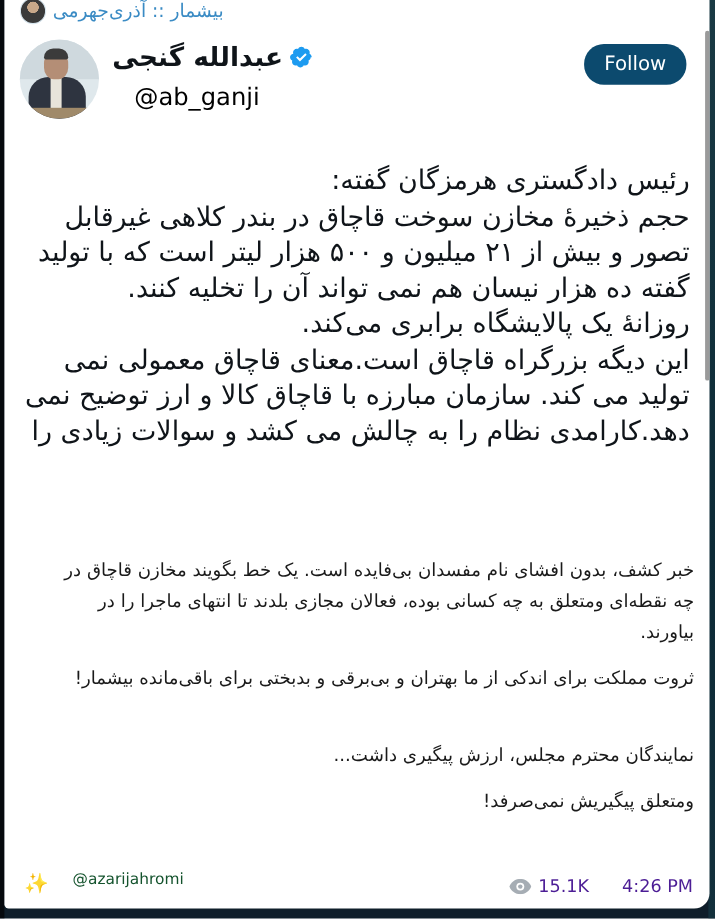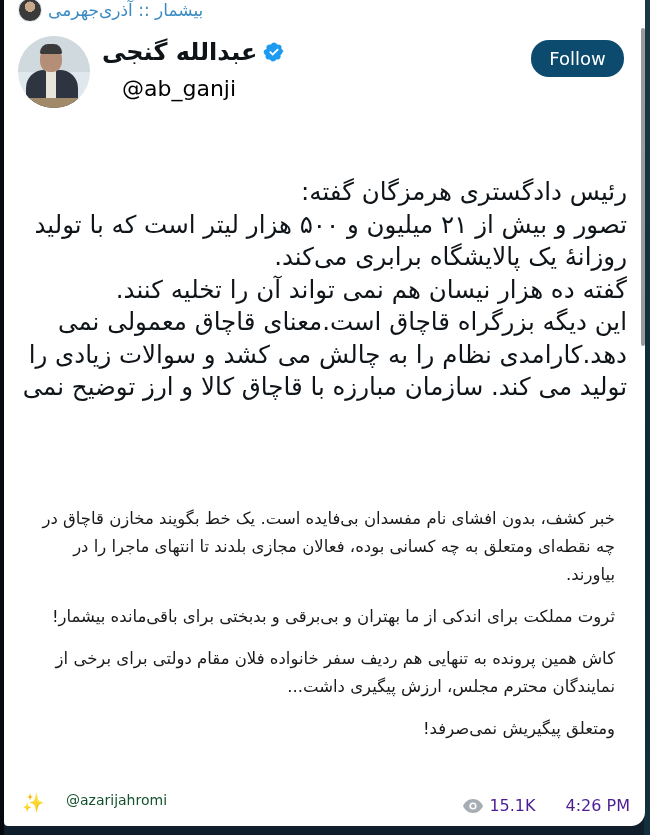--- a/index.html
+++ b/index.html
@@ -69,29 +69,29 @@
   .follow-button {
     position: absolute; left: 513px; top: 4px; width: 93px; height: 37px;
     background: #0c4a6e; color: #fff; border-radius: 18px;
     font-size: 18px; font-weight: normal;
     display: flex; align-items: center; justify-content: center;
     border: none; font-family: "DejaVu Sans", sans-serif;
   }
   .tweet-body {
     position: absolute; right: 18px; top: 148px; width: 600px;
     direction: rtl; text-align: right;
-    font-size: 24.5px; line-height: 32.5px; color: #0f1419; margin-top: 28px;
+    font-size: 24.5px; line-height: 32.5px; color: #0f1419;
   }
   .tweet-body div { white-space: nowrap; }
   .caption {
     position: absolute; right: 14px; top: 505px; width: 615px;
     direction: rtl; text-align: right;
     font-size: 16.5px; line-height: 28px; color: #1a1a1a;
   }
-  .caption p { margin: 0 16px 14px 0; }
+  .caption p { margin: 0 0 14px 0; }
   .caption .line { white-space: nowrap; }
   .footer {
     position: absolute; left: 14px; top: 792px; width: 620px; height: 26px;
   }
   .sparkle-icon { position: absolute; left: 4px; top: 0; font-size: 18px; color: #f3c640; }
   .channel-link {
     position: absolute; left: 48px; top: 0px; font-size: 14px; color: #14532d;
   }
   .meta {
     position: absolute; right: 8px; top: 4px; display: flex; align-items: center; gap: 6px;
@@ -130,39 +130,40 @@
         <path fill="#1d9bf0" d="M22.25 12c0-1.43-.88-2.67-2.19-3.34.46-1.39.2-2.9-.81-3.91s-2.52-1.27-3.91-.81c-.66-1.31-1.91-2.19-3.34-2.19s-2.67.88-3.33 2.19c-1.4-.46-2.91-.2-3.92.81s-1.26 2.52-.8 3.91C1.63 9.33.75 10.57.75 12s.88 2.67 2.19 3.34c-.46 1.39-.21 2.9.8 3.91s2.52 1.26 3.91.81c.67 1.31 1.91 2.19 3.34 2.19s2.68-.88 3.34-2.19c1.39.45 2.9.2 3.91-.81s1.27-2.52.81-3.91c1.31-.67 2.19-1.91 2.19-3.34z"></path>
         <path fill="#fff" d="M10.54 16.2l-3.8-3.8 1.41-1.41 2.39 2.39 5.3-5.3 1.41 1.41z"></path>
       </svg>
     </div>
     <div class="handle">@ab_ganji</div>
     <button class="follow-button">Follow</button>
   </div>
 
   <div class="tweet-body">
     <div>رئیس دادگستری هرمزگان گفته:</div>
+    <div>حجم ذخیرۀ مخازن سوخت قاچاق در بندر کلاهی غیرقابل</div>
     <div>تصور و بیش از ۲۱ میلیون و ۵۰۰ هزار لیتر است که با تولید</div>
+    <div>گفته ده هزار نیسان هم نمی تواند آن را تخلیه کنند.</div>
     <div>روزانۀ یک پالایشگاه برابری می‌کند.</div>
-    <div>گفته ده هزار نیسان هم نمی تواند آن را تخلیه کنند.</div>
     <div>این دیگه بزرگراه قاچاق است.معنای قاچاق معمولی نمی</div>
+    <div>تولید می کند. سازمان مبارزه با قاچاق کالا و ارز  توضیح نمی</div>
     <div>دهد.کارامدی نظام را به چالش می کشد و سوالات زیادی را</div>
-    <div>تولید می کند. سازمان مبارزه با قاچاق کالا و ارز  توضیح نمی</div>
   </div>
 
   <div class="caption">
     <p>
       <span class="line">خبر کشف، بدون افشای نام مفسدان بی‌فایده است. یک خط بگویند مخازن قاچاق در</span><br>
       <span class="line">چه نقطه‌ای ومتعلق به چه کسانی بوده، فعالان مجازی بلدند تا انتهای ماجرا را در</span><br>
       <span class="line">بیاورند.</span>
     </p>
     <p>
       <span class="line">ثروت مملکت برای اندکی از ما بهتران و بی‌برقی و بدبختی برای باقی‌مانده بیشمار!</span>
     </p>
     <p>
-      <span class="line">کاش همین پرونده به تنهایی هم ردیف سفر خانواده فلان مقام دولتی برای برخی از</span><br>
+      <br>
       <span class="line">نمایندگان محترم مجلس، ارزش پیگیری داشت...</span>
     </p>
     <p>
       <span class="line">ومتعلق پیگیریش نمی‌صرفد!</span>
     </p>
   </div>
 
   <div class="footer">
     <span class="sparkle-icon">✨</span>
     <span class="channel-link">@azarijahromi</span>

